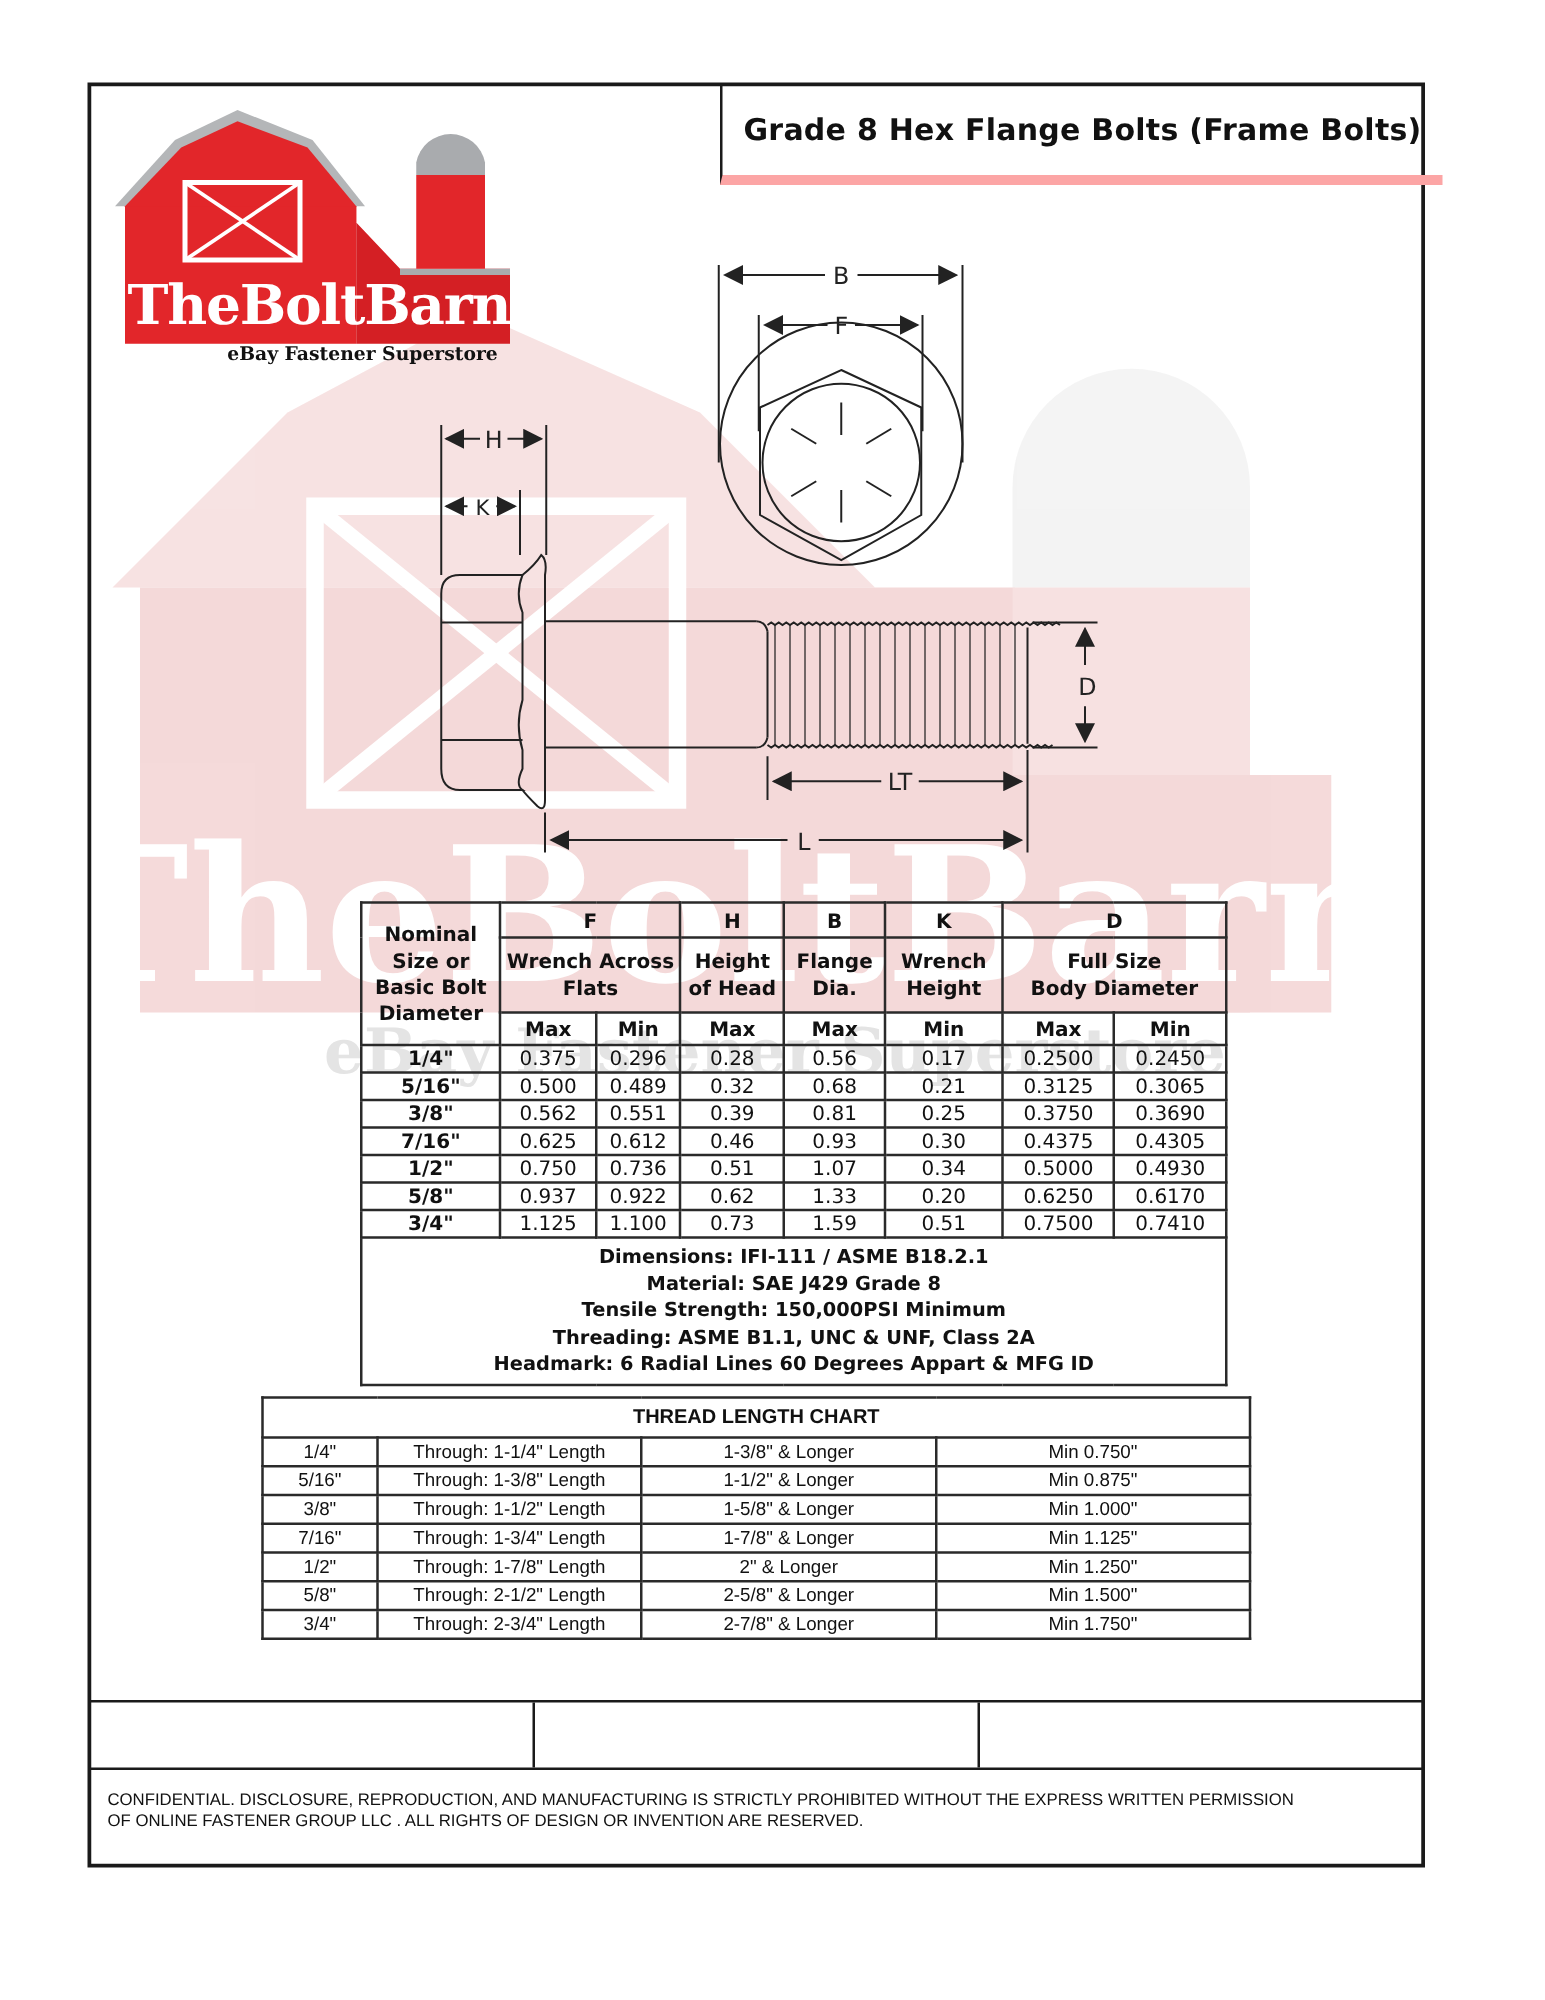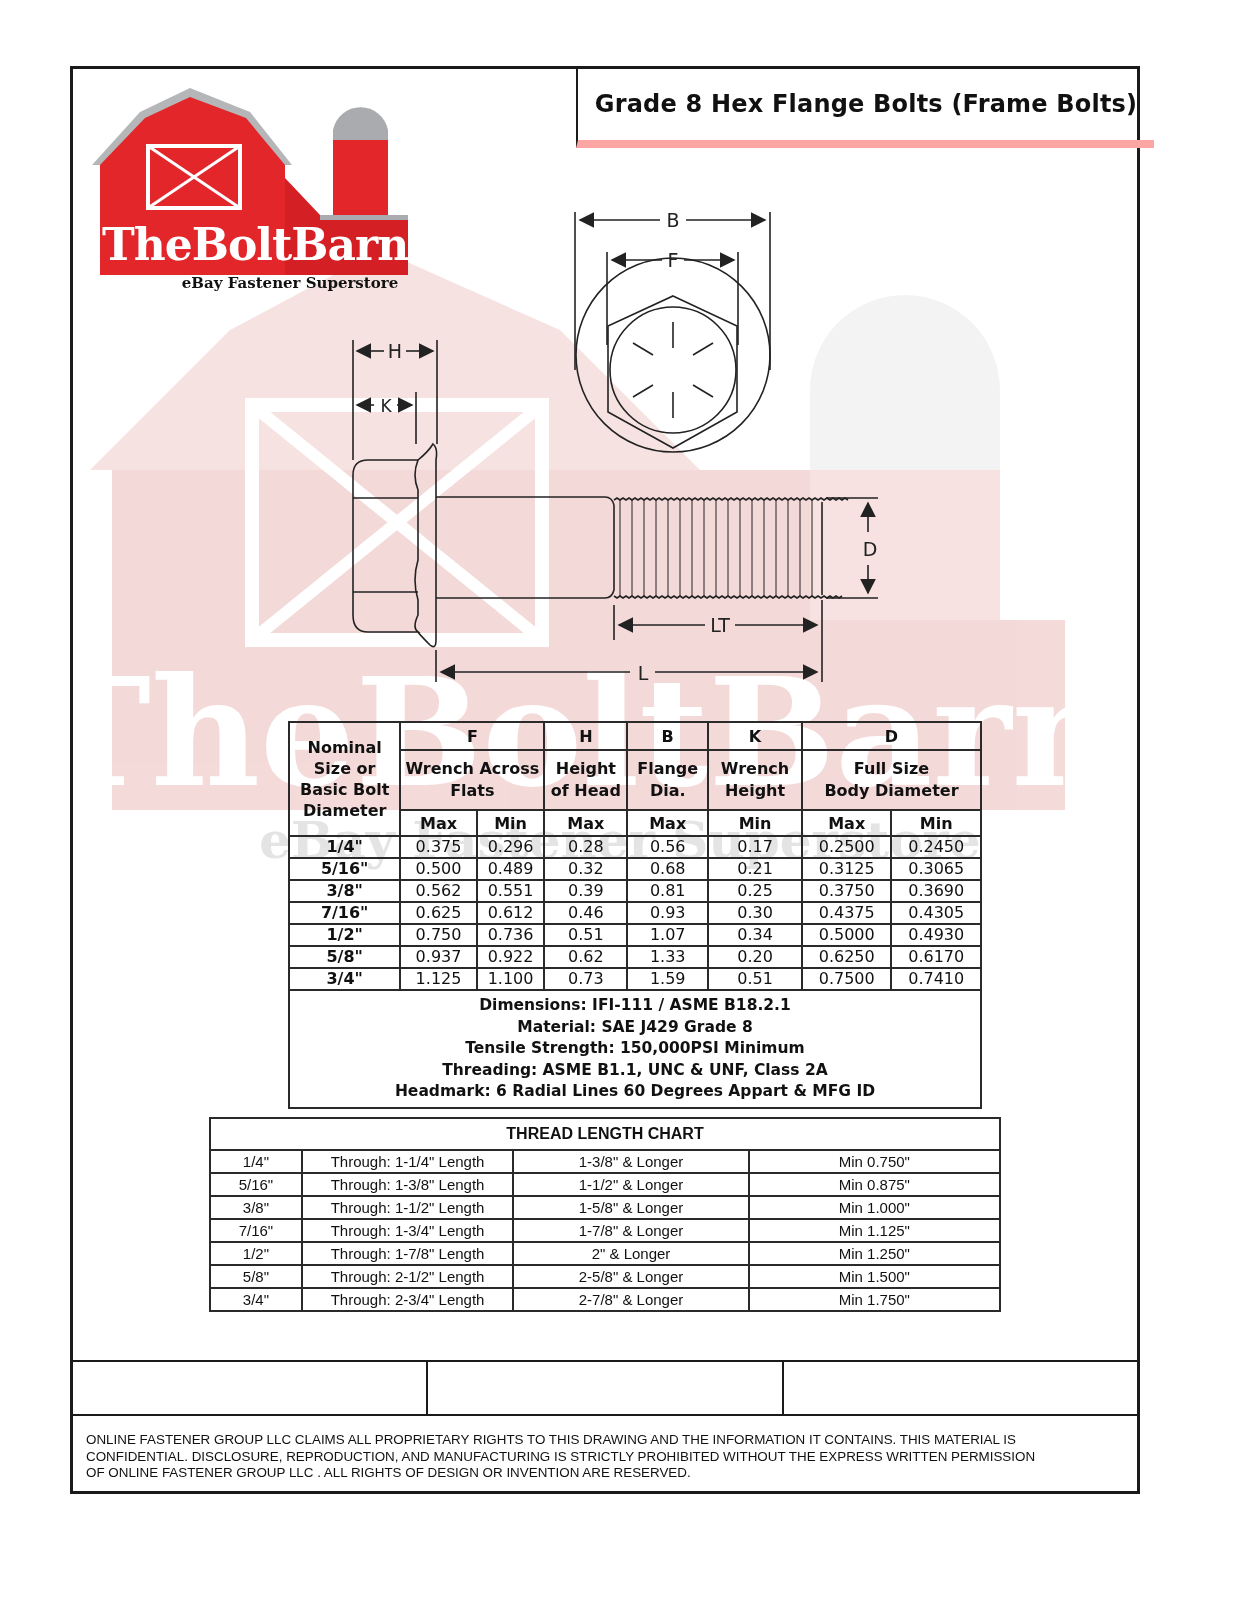--- a/index.html
+++ b/index.html
@@ -357,16 +357,15 @@
       </tr>
 </tbody>
   </table>
 
 <div class="footer-cells">
   <div></div>
   <div></div>
   <div></div>
 </div>
 <div class="disclaimer">
-  <div>ONLINE FASTENER GROUP LLC CLAIMS ALL PROPRIETARY RIGHTS TO THIS DRAWING AND THE INFORMATION IT CONTAINS. THIS MATERIAL IS</div>
   <div>CONFIDENTIAL. DISCLOSURE, REPRODUCTION, AND MANUFACTURING IS STRICTLY PROHIBITED WITHOUT THE EXPRESS WRITTEN PERMISSION</div>
   <div>OF ONLINE FASTENER GROUP LLC . ALL RIGHTS OF DESIGN OR INVENTION ARE RESERVED.</div>
 </div>
 
 </body></html>

